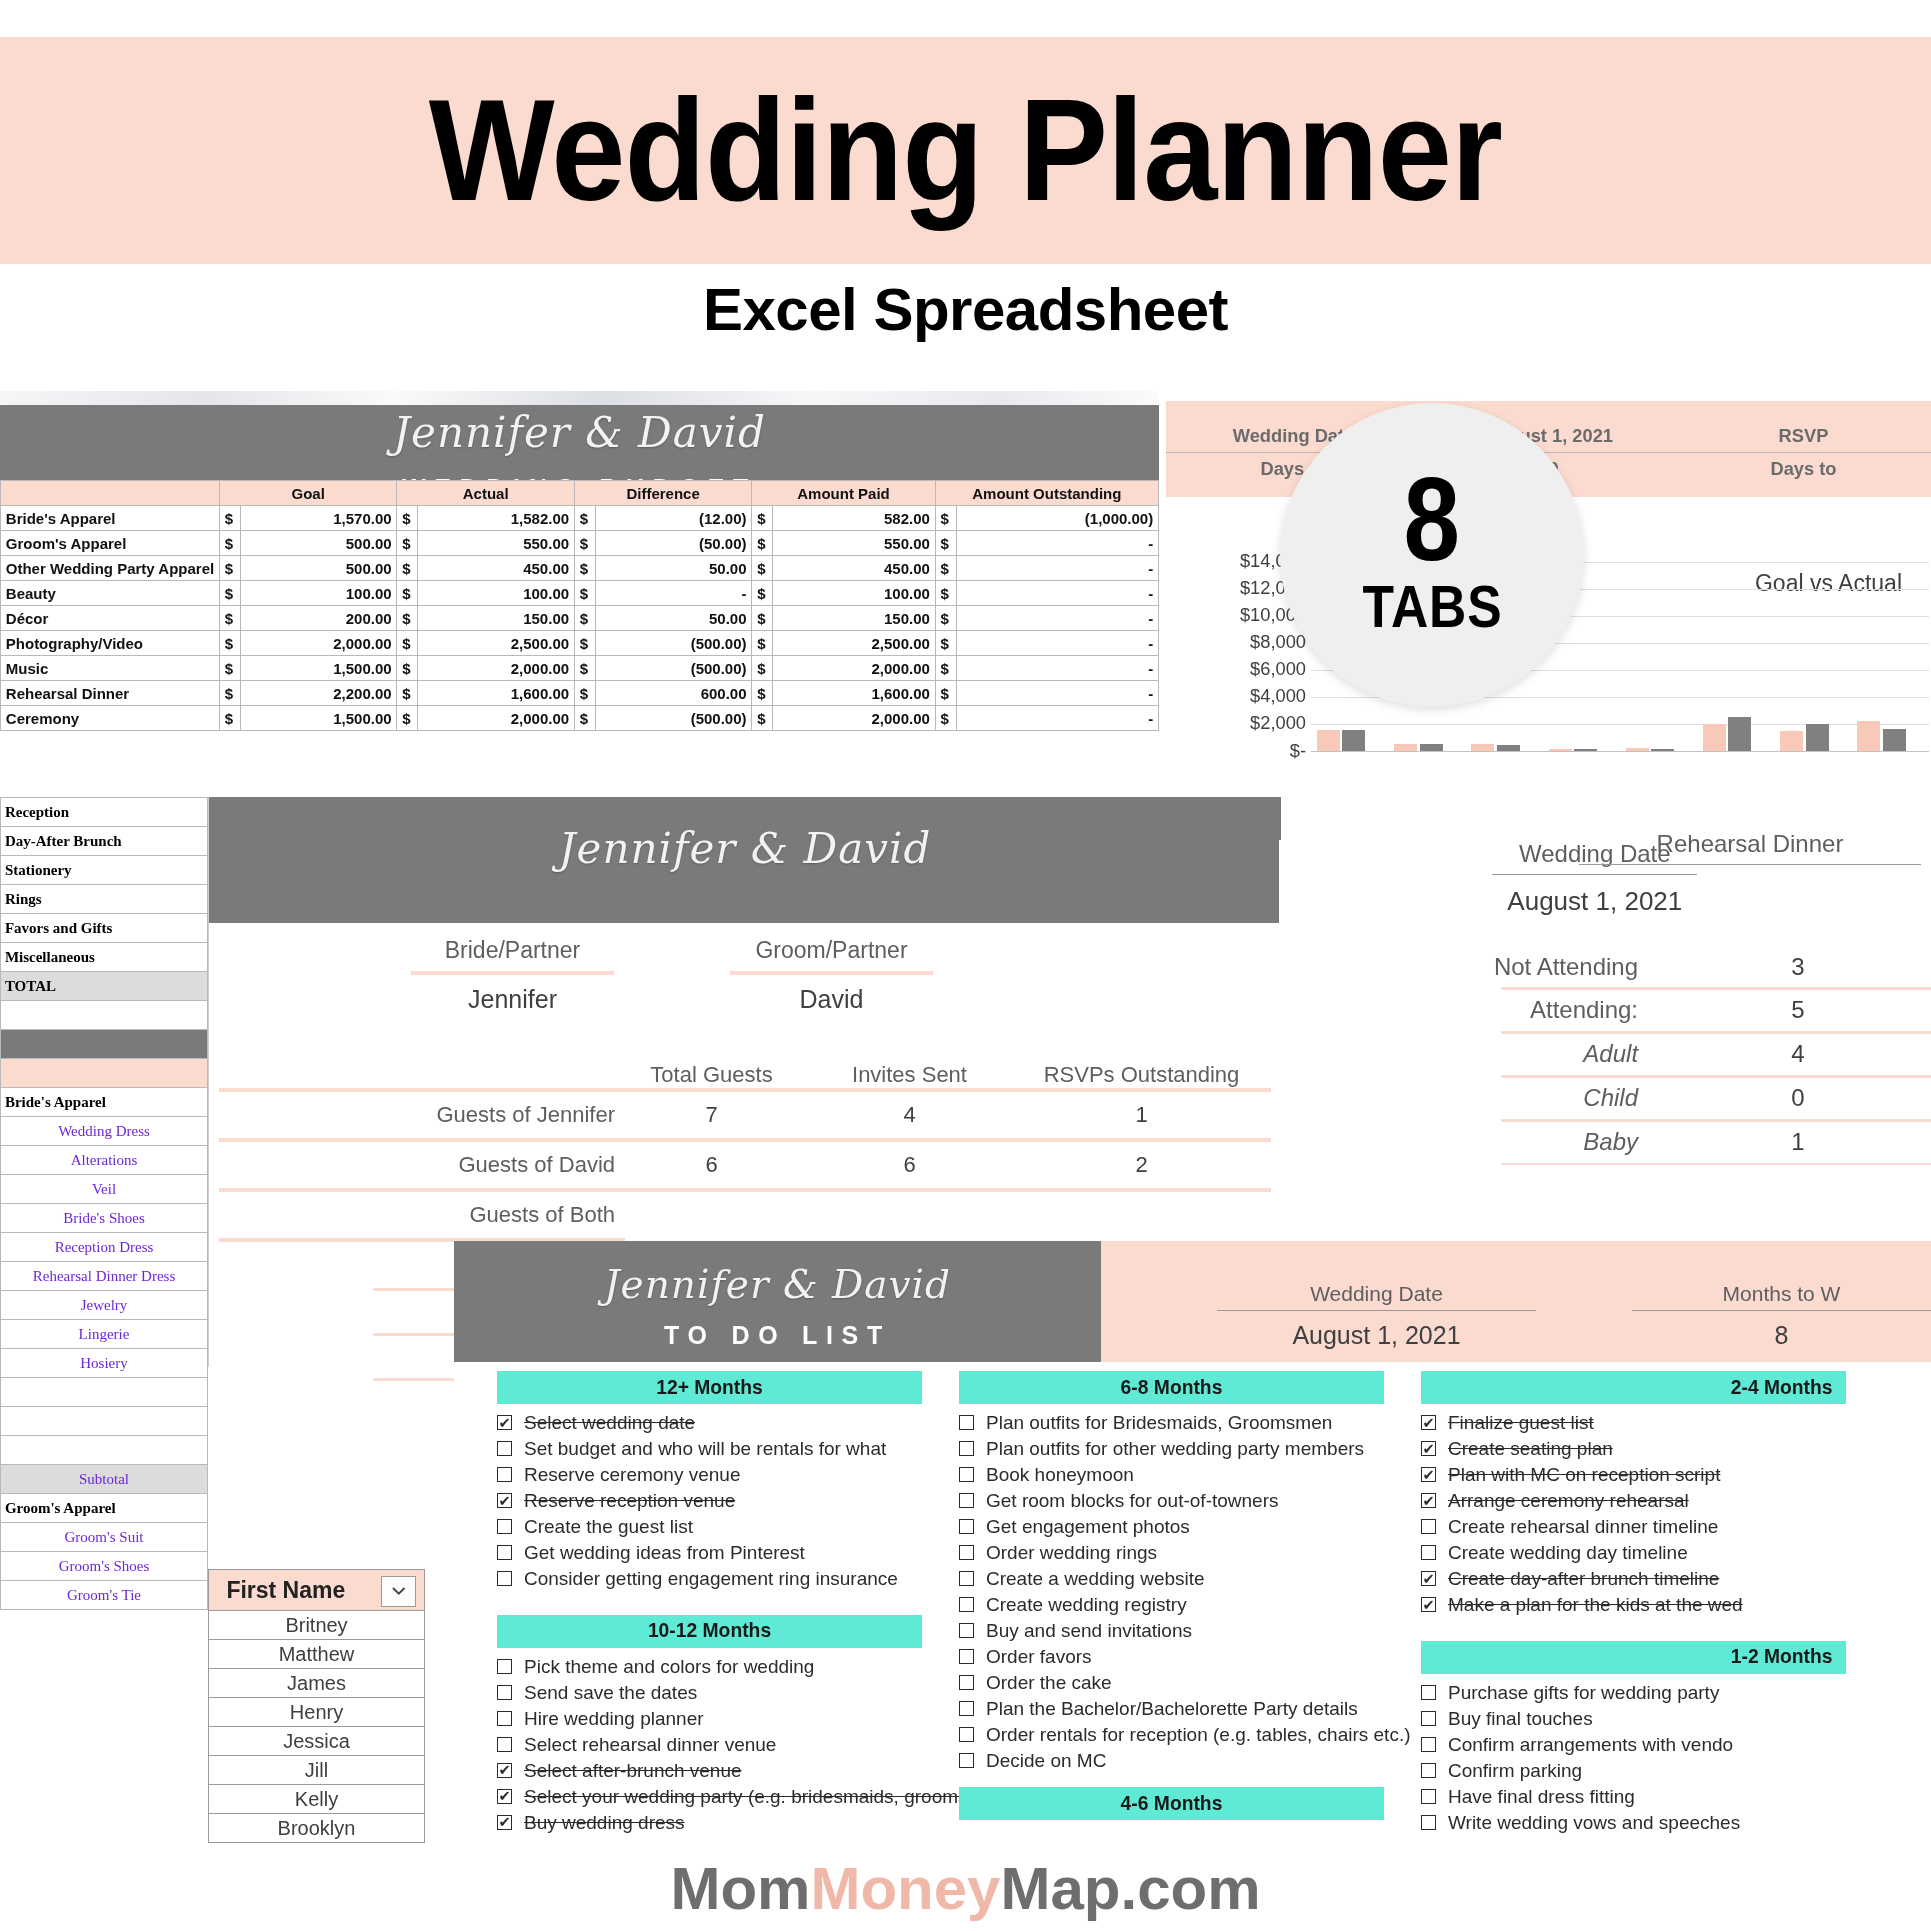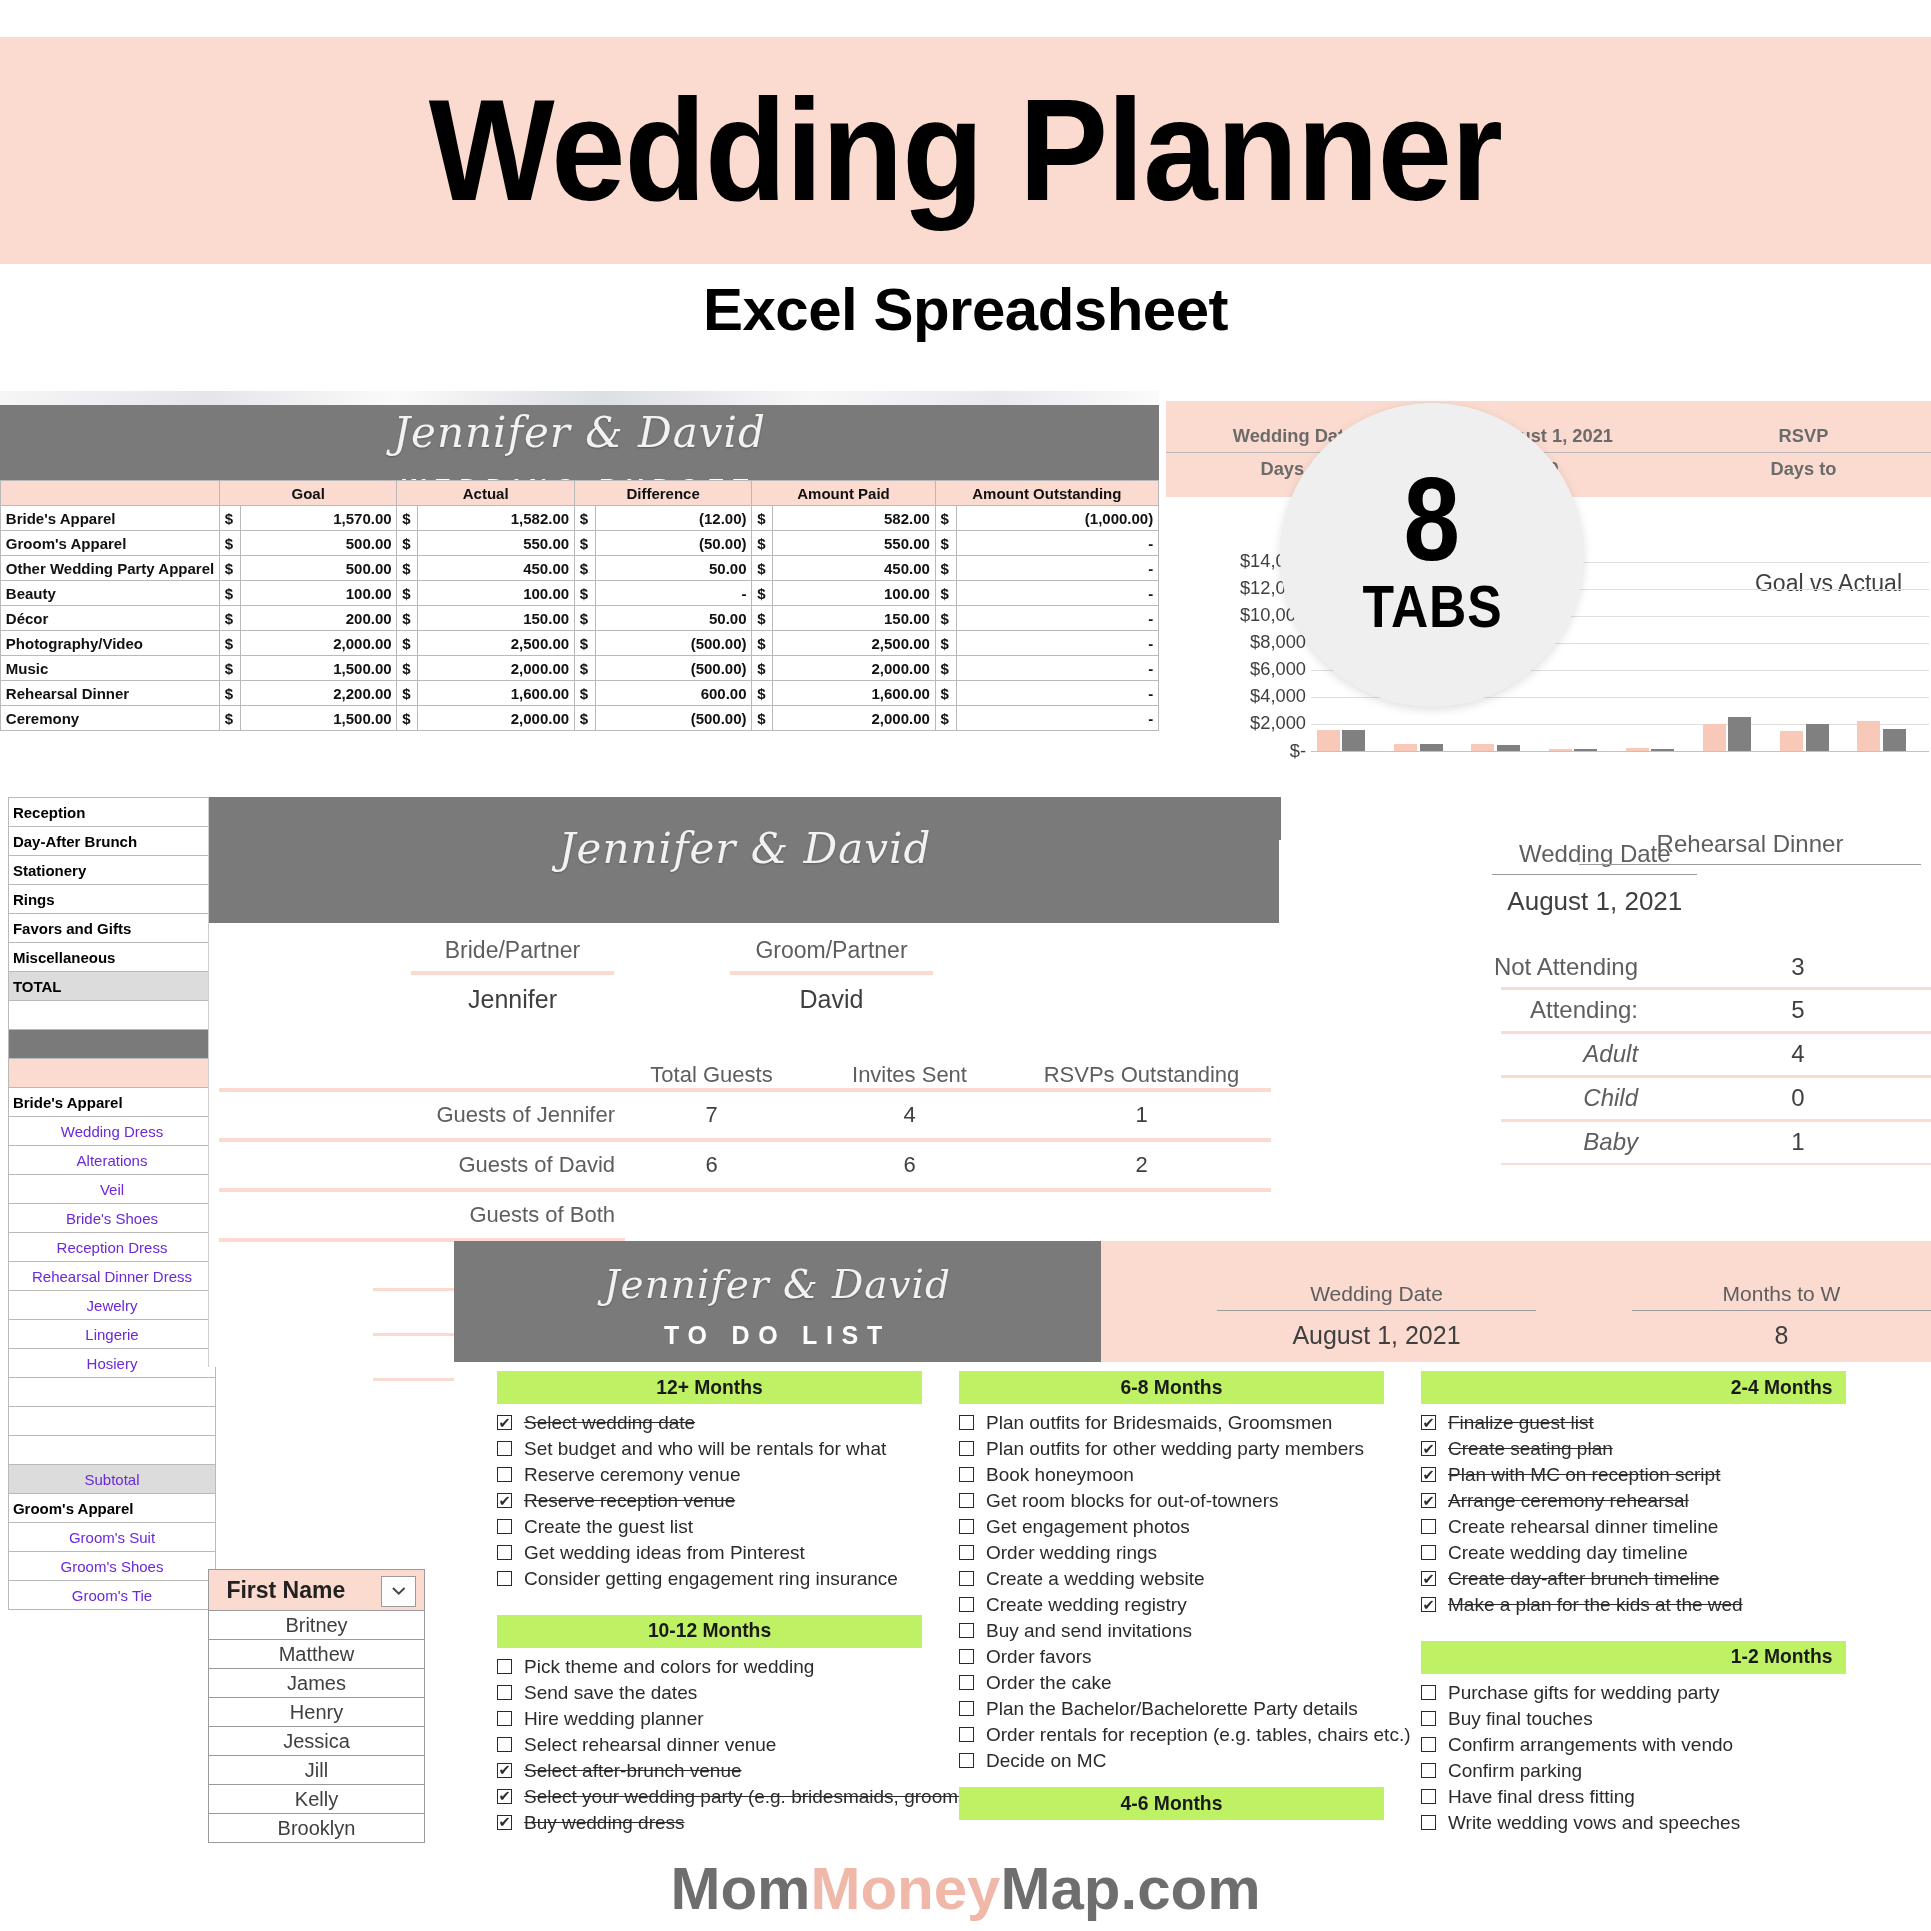--- a/index.html
+++ b/index.html
@@ -49,21 +49,21 @@
   #budget{left:0;top:391px;width:1159px;height:406px;}
   #budget .hdrband{height:89px;width:1159px;padding-top:17.4px;box-sizing:border-box;}
   table.grid{border-collapse:collapse;font-size:15px;color:#111;width:100%;}
   table.grid td,table.grid th{border:1px solid #b9b9b9;padding:1.9px 4.8px;height:25px;box-sizing:border-box;font-weight:bold;white-space:nowrap;}
   .colhdr td{background:#fbdbd0;text-align:center;font-weight:bold;}
   .lbl{text-align:left;}
   .cur{width:21px;text-align:left;padding-right:0;border-right:none;}
   .amt{text-align:right;border-left:none;}
 
   
-  #budgetleft{left:8px;top:797px;width:176px;}
+  #budgetleft{left:0;top:797px;width:176px;font-family:Liberation Serif, serif;}
   #budgetleft table{border-collapse:collapse;width:208px;font-size:15px;}
   #budgetleft td{border:1px solid #b9b9b9;height:26px;padding:1px 3.9px;font-weight:bold;white-space:nowrap;overflow:hidden;}
   .totalrow td{background:#dcdcdc;}
   .greyrow td{background:#7a7a7a;border-color:#7a7a7a;}
   .pinkrow td{background:#fbdbd0;}
   .blankrow td{border:none;background:#fff;}
   .normalw{font-weight:normal !important;color:#6d28d9;text-align:center;}
 
   
   #rsvpband{left:1166px;top:391px;width:765px;height:106px;}
@@ -101,21 +101,21 @@
 
   
   #todo{left:454px;top:1241px;width:1477px;height:690px;}
   #todo .hdrband{height:121px;width:647px;padding-top:21px;box-sizing:border-box;}
   .todo-pinktop{position:absolute;left:647px;top:0;width:830px;height:121px;background:#fbdbd0;}
   .td-datewrap{position:absolute;top:41px;display:flex;flex-direction:column;align-items:center;}
   .td-dl{font-size:21px;color:#5e5e5e;border-bottom:1.9px solid #9a9a9a;padding-bottom:3.9px;width:100%;text-align:center;}
   .td-dv{font-size:25px;color:#3f3f3f;margin-top:9.7px;}
   .cols{position:absolute;left:0;top:130px;width:1477px;display:flex;gap:37px;padding-left:43px;box-sizing:border-box;}
   .col{width:425px;}
-  .sechdr{background:#bef264;height:33px;display:flex;align-items:center;justify-content:center;font-weight:bold;font-size:19.3px;color:#1a1a1a;margin-bottom:5.8px;}
+  .sechdr{background:#5eead4;height:33px;display:flex;align-items:center;justify-content:center;font-weight:bold;font-size:19.3px;color:#1a1a1a;margin-bottom:5.8px;}
   .task{display:flex;align-items:center;height:26px;font-size:19px;color:#2b2b2b;white-space:nowrap;}
   .cb{width:15.4px;height:15.4px;border:1.5px solid #2b2b2b;margin-right:11.6px;flex:none;display:flex;align-items:center;justify-content:center;font-size:14.5px;line-height:14.5px;box-sizing:border-box;}
   .done .tasktext{text-decoration:line-through;}
 
   
   .footer{position:absolute;left:0;bottom:7.7px;width:1931px;text-align:center;font-size:60px;font-weight:bold;}
   .f-mom{color:#6e6e6e;} .f-money{color:#f0b8a8;} .f-map{color:#6e6e6e;}
 
   
   #badge{position:absolute;left:1280px;top:403px;width:304px;height:304px;border-radius:50%;

